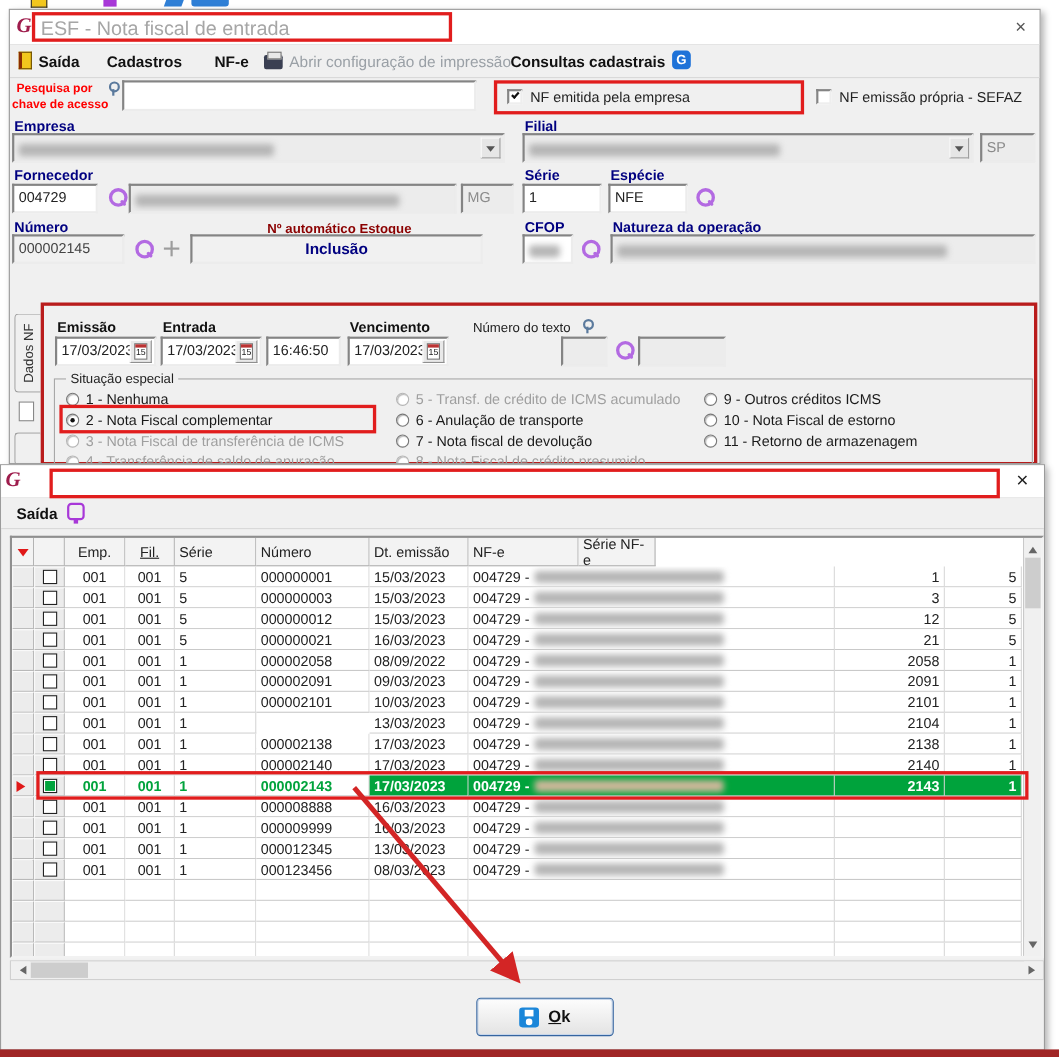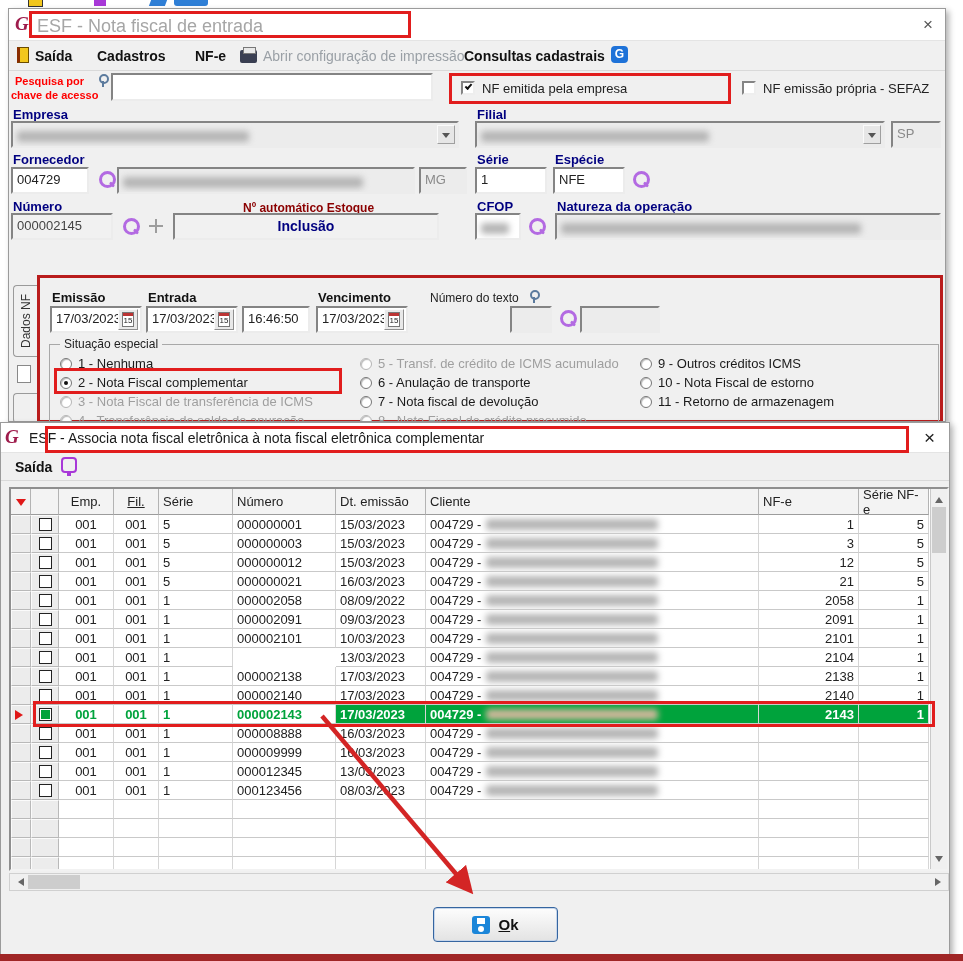--- a/index.html
+++ b/index.html
@@ -292,40 +292,38 @@
     </div>
 
     <div class="anno" style="left:20px;top:2px;width:382px;height:27px;"></div>
     <div class="anno" style="left:440px;top:64px;width:282px;height:31px;"></div>
     <div class="anno" style="left:45px;top:359px;width:288px;height:26px;"></div>
   </div>
 
   <div class="win" id="win2" style="left:0px;top:422px;width:950px;height:533px;">
     <div class="titlebar" style="height:30px;">
       <span class="title-g" style="left:4px;top:3px;">G</span>
-      <span class="title-txt2" style="left:28px;top:7px;">ESF - Associa nota fiscal eletrônica à nota fiscal eletrônica complementar</span>
       <span class="close-x" style="right:14px;top:4px;color:#222;font-size:19px;">×</span>
     </div>
     <div class="menubar" style="left:0;top:30px;right:0;height:28px;">
       <span class="menu-item" style="left:14px;top:6px;font-weight:bold;">Saída</span>
       <span class="purple-bubble" style="left:60px;top:4px;"></span>
     </div>
 
     <div id="grid" style="left:8px;top:64px;width:940px;height:384px;">
       <div class="g-head" id="grid-head">
           <div class="g-hc" style="width: 20px; justify-content: center;">
             <span class="tri-down-red"></span>
           </div>
           <div class="g-hc" style="width: 28px;"></div>
           <div class="g-hc" style="width: 55px; justify-content: center;">Emp.</div>
           <div class="g-hc" style="width: 45px; justify-content: center; text-decoration: underline;">Fil.</div>
           <div class="g-hc" style="width: 74px;">Série</div>
           <div class="g-hc" style="width: 103px;">Número</div>
           <div class="g-hc" style="width: 90px;">Dt. emissão</div>
-          <div class="g-hc" style="width: 333px;">Cliente</div>
           <div class="g-hc" style="width: 100px;">NF-e</div>
           <div class="g-hc" style="width: 70px;">Série NF-e</div>
         </div>
       <div id="grid-body">
           <div class="g-row">
             <div class="g-c btncell" style="width: 20px;"></div>
             <div class="g-c btncell" style="width: 28px;">
               <span class="rowcb"></span>
             </div>
             <div class="g-c center" style="width: 55px;">001</div>

